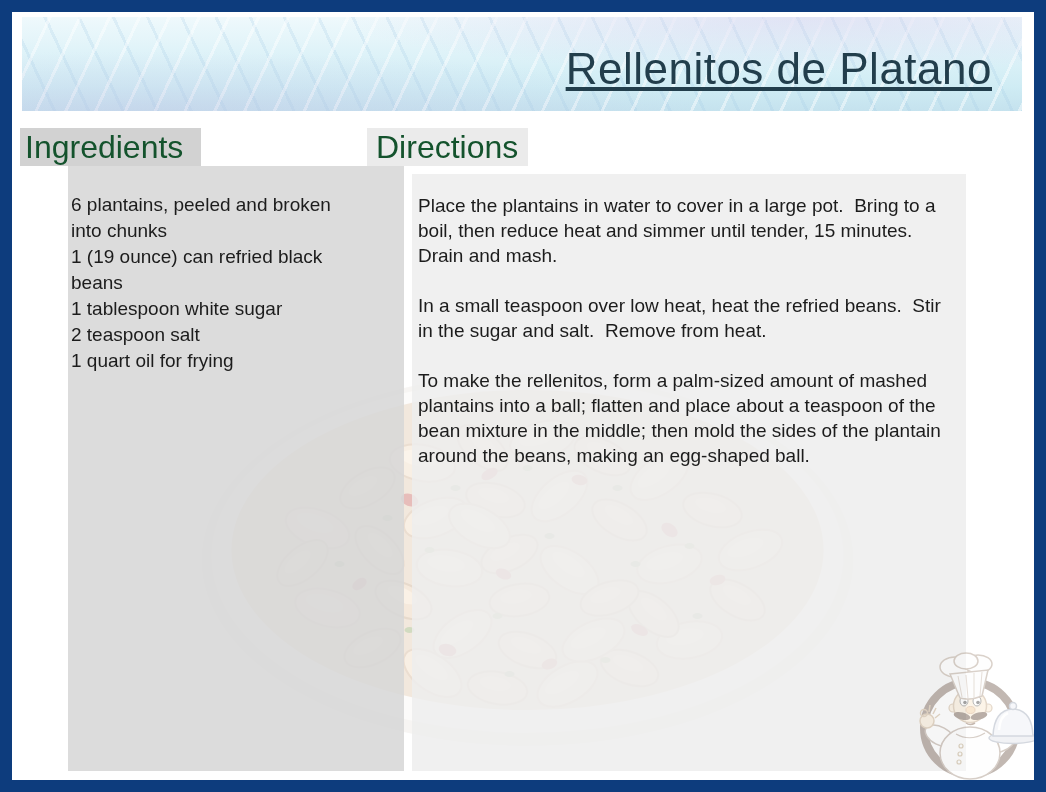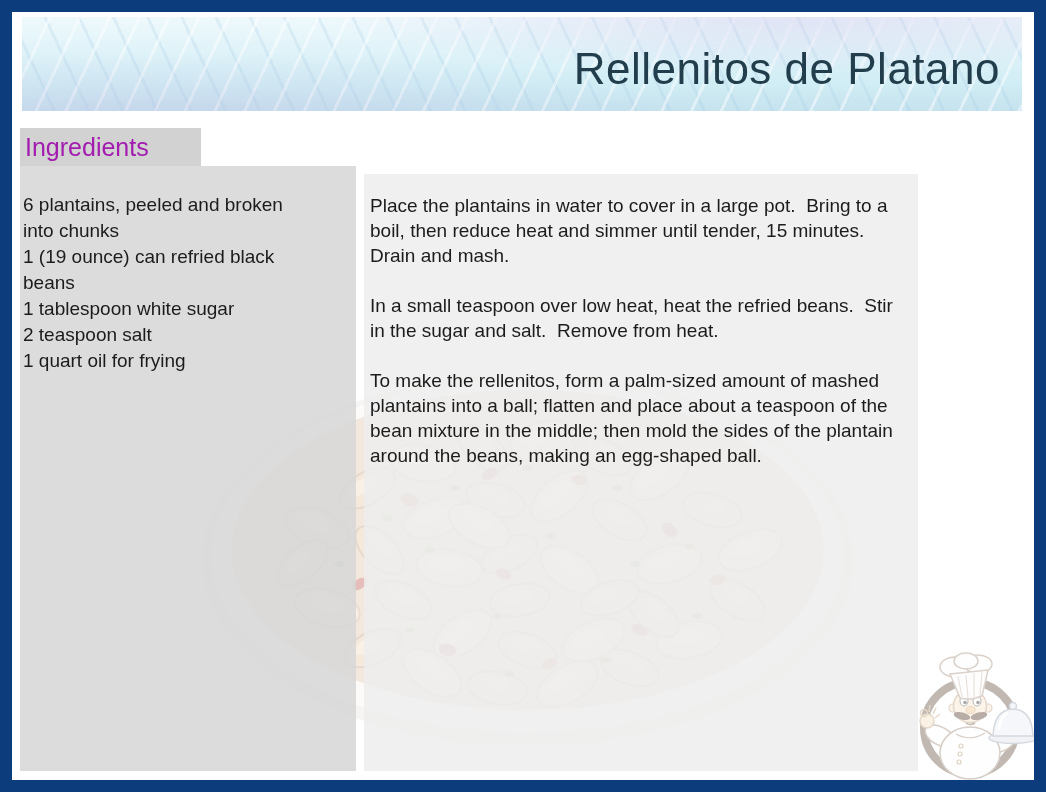--- a/index.html
+++ b/index.html
@@ -18,34 +18,35 @@
     background:
       radial-gradient(ellipse at 78% 0%, rgba(208,202,236,0.45), rgba(208,202,236,0) 42%),
       radial-gradient(ellipse at 12% 100%, rgba(198,194,230,0.35), rgba(198,194,230,0) 45%),
       repeating-linear-gradient(115deg, rgba(255,255,255,0) 0 24px, rgba(255,255,255,0.45) 24px 27px),
       repeating-linear-gradient(65deg, rgba(160,200,228,0) 0 28px, rgba(160,200,228,0.22) 28px 31px),
       linear-gradient(180deg,#eff9fc 0%,#ddf2f8 42%,#cfecf4 75%,#c5e2ee 100%);
     display:flex;align-items:center;justify-content:flex-end;
   }
   .banner-title{
     font-size:44px;font-weight:400;color:#223e4c;
-    letter-spacing:0.5px;padding-right:22px;padding-top:10px;
+    letter-spacing:0.5px;padding-right:30px;padding-top:10px;
     white-space:nowrap;
+    text-decoration:underline;
   }
   
   .beans-art{position:absolute;left:183px;top:356px;width:665px;height:380px;opacity:0.32;z-index:1;}
   
   .sec-header{
     position:absolute;height:38px;z-index:2;
-    font-size:25px;color:#a21caf;line-height:38px;
+    font-size:32px;color:#14532d;line-height:38px;
   }
   .ing-header{left:8px;top:116px;width:176px;background:#d2d2d2;padding-left:5px;}
   .dir-header{left:355px;top:116px;width:152px;background:#ebebeb;padding-left:9px;}
   
-  .panel{position:absolute;bottom:9px;z-index:2;box-sizing:border-box;}
+  .panel{position:absolute;bottom:9px;z-index:2;box-sizing:border-box;margin-left:48px;}
   .ing-panel{
     left:8px;top:154px;width:336px;
     background:rgba(215,215,215,0.88);
     padding:26px 46px 0 3px;
   }
   .dir-panel{
     left:352px;top:162px;width:554px;
     background:rgba(237,237,237,0.84);
     padding:19px 24px 0 6px;
   }
@@ -145,20 +146,21 @@
 
   <div class="sec-header ing-header">Ingredients</div>
   <div class="panel ing-panel">
     <div class="ing-item">6 plantains, peeled and broken into chunks</div>
     <div class="ing-item">1 (19 ounce) can refried black beans</div>
     <div class="ing-item">1 tablespoon white sugar</div>
     <div class="ing-item">2 teaspoon salt</div>
     <div class="ing-item">1 quart oil for frying</div>
   </div>
 
+  <div class="sec-header dir-header">Directions</div>
   <div class="panel dir-panel">
     <p class="dir-step">Place the plantains in water to cover in a large pot.  Bring to a boil, then reduce heat and simmer until tender, 15 minutes.  Drain and mash.</p>
     <p class="dir-step">In a small teaspoon over low heat, heat the refried beans.  Stir in the sugar and salt.  Remove from heat.</p>
     <p class="dir-step">To make the rellenitos, form a palm-sized amount of mashed plantains into a ball; flatten and place about a teaspoon of the bean mixture in the middle; then mold the sides of the plantain around the beans, making an egg-shaped ball.</p>
   </div>
 
   <svg class="chef-logo" viewBox="0 0 140 132" xmlns="http://www.w3.org/2000/svg">
     <circle cx="70" cy="78" r="46" fill="#ffffff" stroke="#6f584a" stroke-width="8"></circle>
     <ellipse cx="40" cy="86" rx="16" ry="9" fill="#ffffff" stroke="#a08c7c" stroke-width="1.5" transform="rotate(28 40 86)"></ellipse>
     <ellipse cx="99" cy="93" rx="16" ry="9" fill="#ffffff" stroke="#a08c7c" stroke-width="1.5" transform="rotate(-18 99 93)"></ellipse>

